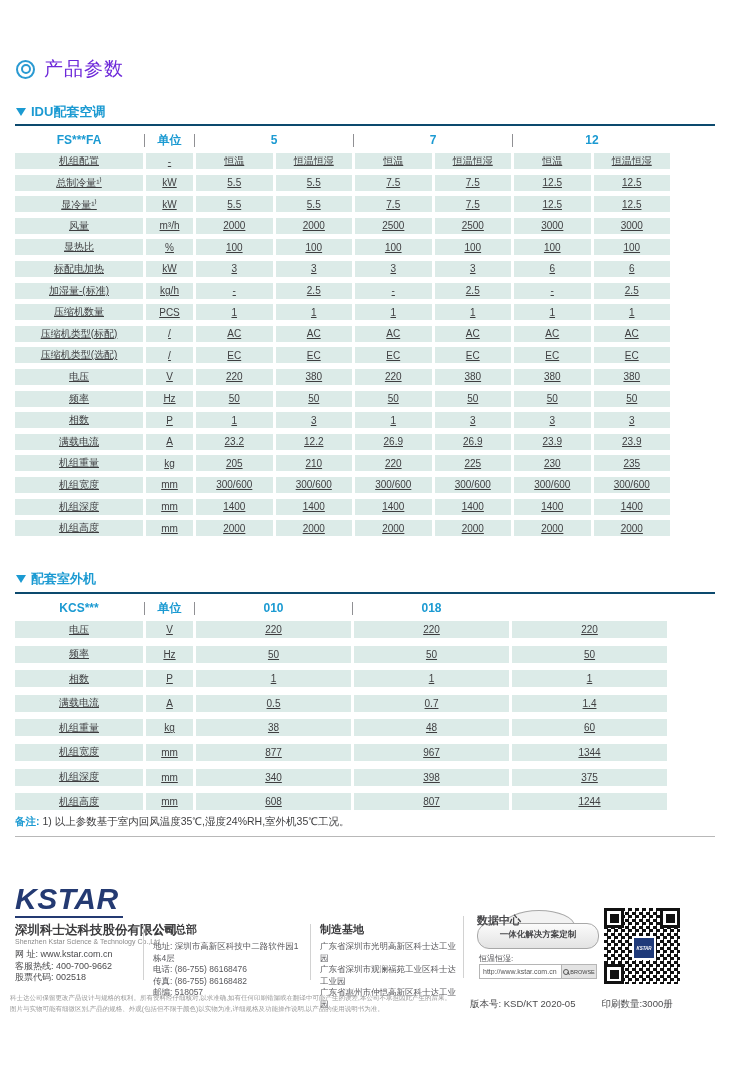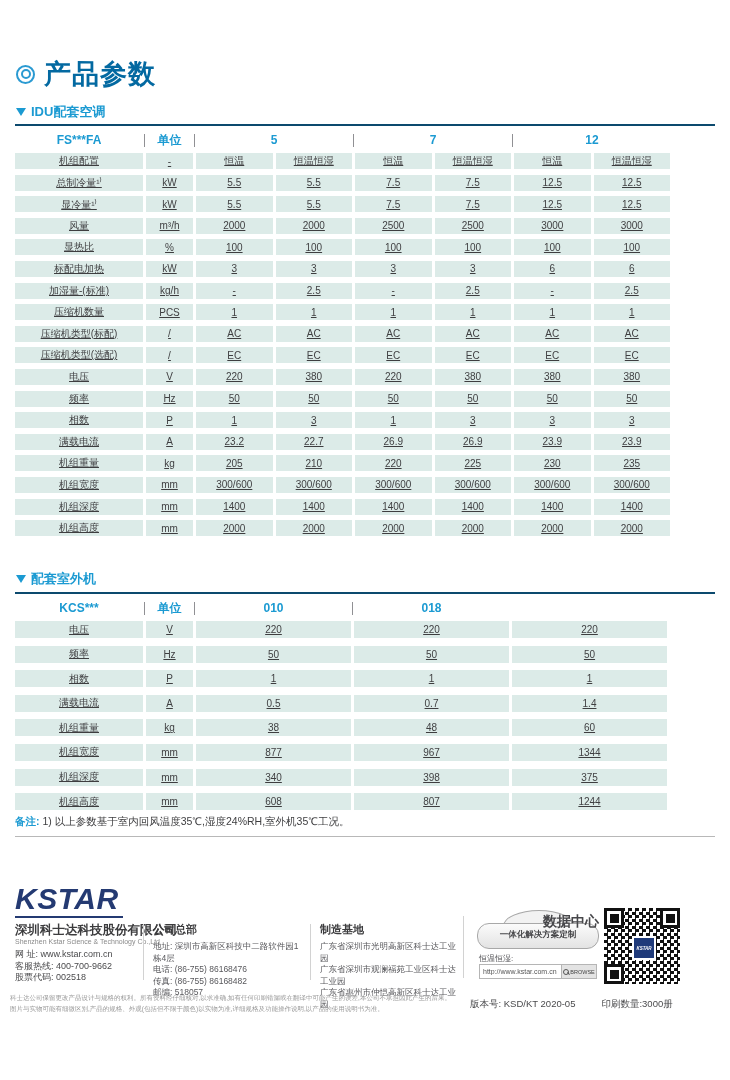--- a/index.html
+++ b/index.html
@@ -4,21 +4,21 @@
 <style>
   html,body{margin:0;padding:0;background:#fff;}
   .page{position:relative;width:730px;height:1080px;background:#fff;overflow:hidden;
         font-family:"Liberation Sans",sans-serif;color:#3e3e40;}
 
   
   .title-row{position:absolute;top:56px;left:16px;display:flex;align-items:center;gap:9px;}
   .ring-outer{width:15px;height:15px;border:2px solid #2a9ad2;border-radius:50%;
               display:flex;align-items:center;justify-content:center;}
   .ring-inner{width:6px;height:6px;border:2px solid #2a9ad2;border-radius:50%;}
-  .page-title{font-size:27px;font-weight:bold;color:#0369a1;letter-spacing:1px;}
+  .page-title{font-size:19px;font-weight:normal;color:#6d28d9;letter-spacing:1px;}
 
   
   .section{position:absolute;display:flex;align-items:center;gap:5px;}
   .tri{width:0;height:0;border-top:8px solid #1b9ad2;border-left:5px solid transparent;
        border-right:5px solid transparent;}
   .section-label{font-size:13px;font-weight:bold;color:#1b9ad2;}
 
   
   .tablewrap{position:absolute;left:15px;width:700px;border-top:2px solid #0c4a6e;}
   .thead{display:grid;column-gap:3px;height:26px;margin-top:1px;}
@@ -51,21 +51,21 @@
   .blocklines{font-size:8.5px;color:#58585c;line-height:11.5px;}
   .hq{position:absolute;top:922px;left:153px;width:150px;}
   .mfg{position:absolute;top:922px;left:320px;width:140px;}
 
   
   .cloud{position:absolute;top:910px;left:477px;width:122px;height:68px;}
   .cloud-bump{position:absolute;top:0;left:26px;width:70px;height:30px;border-radius:50%;
               border:1px solid #a8a8a8;background:#f2f2f2;}
   .cloud-pill{position:absolute;top:13px;left:0;width:120px;height:24px;border-radius:12px;
               border:1px solid #a8a8a8;background:linear-gradient(#fbfbfb,#e3e3e3);}
-  .cloud-l1{position:absolute;top:3px;left:0;width:122px;text-align:right;font-size:14px;
+  .cloud-l1{position:absolute;top:3px;left:0;width:122px;text-align:left;font-size:11px;
             font-weight:bold;color:#47474a;z-index:2;}
   .cloud-l2{position:absolute;top:19px;left:0;width:122px;text-align:center;font-size:8.5px;
             font-weight:bold;color:#47474a;z-index:2;}
   .cloud-login{position:absolute;top:43px;left:2px;font-size:8px;color:#505054;}
   .urlbar{position:absolute;top:54px;left:2px;width:116px;height:13px;border:1px solid #b5b5b5;
           background:#fff;display:flex;align-items:center;}
   .urltext{flex:1;font-size:7px;color:#555;padding-left:3px;white-space:nowrap;overflow:hidden;}
   .browse{width:34px;height:100%;background:#e3e3e3;border-left:1px solid #b5b5b5;
           display:flex;align-items:center;justify-content:center;gap:1px;font-size:5.5px;color:#444;}
   .mag{width:4px;height:4px;border:1px solid #555;border-radius:50%;position:relative;}
@@ -212,21 +212,21 @@
         <div class="cell unit">P</div>
         <div class="cell val">1</div>
         <div class="cell val">3</div>
         <div class="cell val">1</div>
         <div class="cell val">3</div>
         <div class="cell val">3</div>
         <div class="cell val">3</div>
         <div class="cell lbl">满载电流</div>
         <div class="cell unit">A</div>
         <div class="cell val">23.2</div>
-        <div class="cell val">22.7</div>
+        <div class="cell val">12.2</div>
         <div class="cell val">26.9</div>
         <div class="cell val">26.9</div>
         <div class="cell val">23.9</div>
         <div class="cell val">23.9</div>
         <div class="cell lbl">机组重量</div>
         <div class="cell unit">kg</div>
         <div class="cell val">205</div>
         <div class="cell val">210</div>
         <div class="cell val">220</div>
         <div class="cell val">225</div>

